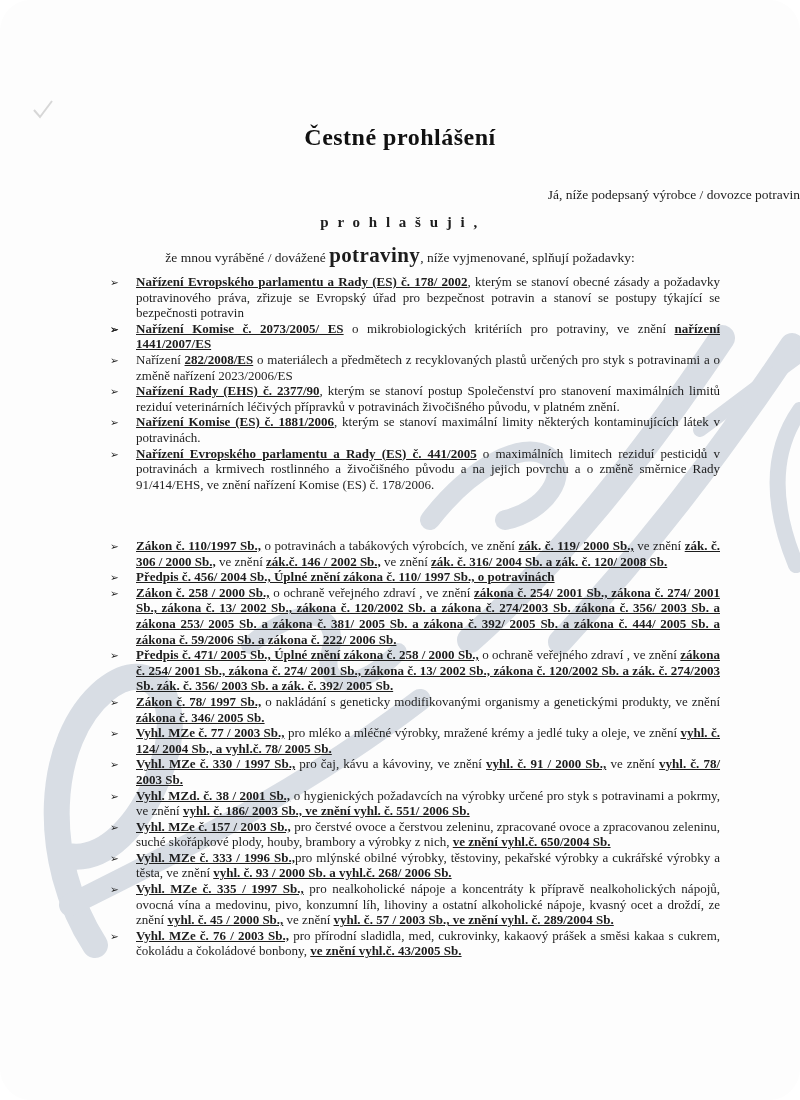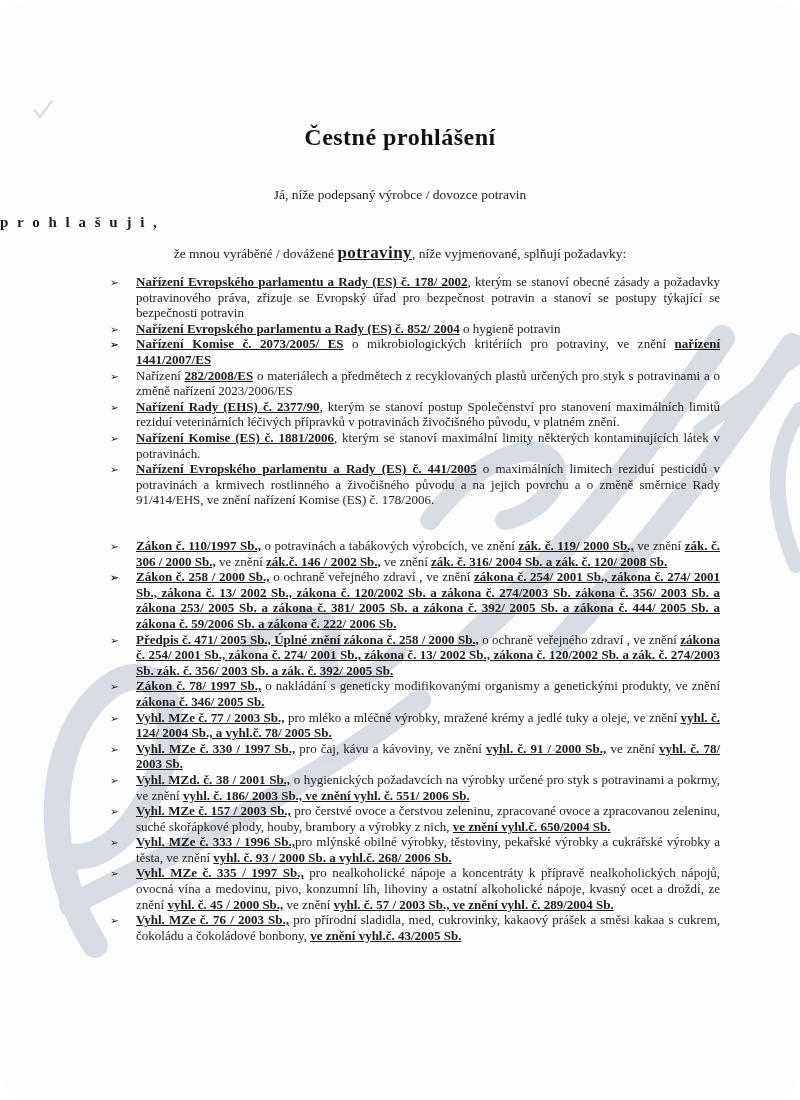--- a/index.html
+++ b/index.html
@@ -13,32 +13,32 @@
   .watermark-layer { position:absolute; inset:0; z-index:1; pointer-events:none; }
   .text-layer { position:absolute; inset:0; z-index:2; filter:blur(.2px); }
 
   .title {
     position:absolute; top:124px; left:0; width:100%;
     text-align:center; font-size:24px; font-weight:bold; color:#111;
     letter-spacing:.5px;
   }
   .intro {
     position:absolute; top:187px; left:0; width:100%;
-    text-align:center; font-size:13.5px;
+    text-align:right; font-size:13.5px;
   }
   .decl {
     position:absolute; top:214px; left:0; width:100%;
-    font-size:15px; font-weight:bold; letter-spacing:2.5px;
+    text-align:center; font-size:15px; font-weight:bold; letter-spacing:2.5px;
   }
   .preamble {
     position:absolute; top:243px; left:0; width:100%;
     text-align:center; font-size:13.5px;
   }
   .preamble .hl {
-    font-size:17px; font-weight:bold; text-decoration:underline; letter-spacing:.4px;
+    font-size:21px; font-weight:bold; letter-spacing:.4px;
   }
 
   .law-list { position:absolute; left:100px; width:620px; list-style:none; }
   #list-eu { top:274px; }
   #list-cz { top:538px; }
   .item {
     position:relative; padding-left:36px;
     text-align:justify; font-size:13px; line-height:15.6px;
   }
   .item .bullet {
@@ -71,32 +71,32 @@
     <h1 class="title">Čestné prohlášení</h1>
 
     <p class="intro">Já, níže podepsaný výrobce / dovozce potravin</p>
 
     <p class="decl">p r o h l a š u j i ,</p>
 
     <p class="preamble"><span>že mnou vyráběné / dovážené </span><span class="hl">potraviny</span><span>,  níže vyjmenované, splňují požadavky:</span></p>
 
     <ul id="list-eu" class="law-list">
         <li class="item"><span class="bullet">➢</span><span><span class="b">Nařízení Evropského parlamentu a Rady (ES) č. 178/ 2002</span><span>, kterým se stanoví obecné zásady a požadavky potravinového práva, zřizuje se Evropský úřad pro bezpečnost potravin a stanoví se postupy týkající se bezpečnosti potravin</span></span></li>
-        <li class="item"><span class="bullet">➢</span><span><span class="b">Nařízení Evropského parlamentu a Rady (ES) č. 852/ 2004</span><span> o hygieně potravin</span></span></li>
+        <li class="item"><span class="bullet">➢</span></li>
         <li class="item"><span class="bullet">➢</span></li>
         <li class="item"><span class="bullet">➢</span><span><span class="b">Nařízení Komise č. 2073/2005/ ES</span><span> o mikrobiologických kritériích pro potraviny, ve znění </span><span class="b">nařízení 1441/2007/ES</span></span></li>
         <li class="item"><span class="bullet">➢</span><span><span>Nařízení </span><span class="b">282/2008/ES</span><span> o materiálech a předmětech z recyklovaných plastů určených pro styk s potravinami a o změně nařízení 2023/2006/ES</span></span></li>
         <li class="item"><span class="bullet">➢</span><span><span class="b">Nařízení Rady (EHS) č. 2377/90</span><span>, kterým se stanoví postup Společenství pro stanovení maximálních limitů reziduí veterinárních léčivých přípravků v potravinách živočišného původu, v platném znění.</span></span></li>
         <li class="item"><span class="bullet">➢</span><span><span class="b">Nařízení Komise (ES) č. 1881/2006</span><span>, kterým se stanoví maximální limity některých kontaminujících látek v potravinách.</span></span></li>
         <li class="item"><span class="bullet">➢</span><span><span class="b">Nařízení Evropského parlamentu a Rady (ES) č. 441/2005</span><span> o maximálních limitech reziduí pesticidů v potravinách a krmivech rostlinného a živočišného původu a na jejich povrchu a o změně směrnice Rady 91/414/EHS, ve znění nařízení Komise (ES) č. 178/2006.</span></span></li>
       </ul>
 
     <ul id="list-cz" class="law-list">
         <li class="item"><span class="bullet">➢</span><span><span class="b">Zákon č. 110/1997 Sb.,</span><span> o potravinách a tabákových výrobcích, ve znění </span><span class="b">zák. č. 119/ 2000 Sb.,</span><span> ve znění </span><span class="b">zák. č. 306 / 2000 Sb.,</span><span> ve znění </span><span class="b">zák.č. 146 / 2002 Sb.,</span><span> ve znění </span><span class="b">zák. č. 316/ 2004 Sb. a zák. č. 120/ 2008 Sb.</span></span></li>
-        <li class="item"><span class="bullet">➢</span></li>
+        <li class="item"><span class="bullet">➢</span><span><span class="b">Předpis č. 456/ 2004 Sb., Úplné znění zákona č. 110/ 1997 Sb., o potravinách</span></span></li>
         <li class="item"><span class="bullet">➢</span><span><span class="b">Zákon č. 258 / 2000 Sb.,</span><span> o ochraně veřejného zdraví , ve znění </span><span class="b">zákona č. 254/ 2001 Sb., zákona č. 274/ 2001 Sb., zákona č. 13/ 2002 Sb., zákona č. 120/2002 Sb. a zákona č. 274/2003 Sb.  zákona č. 356/ 2003 Sb. a zákona 253/ 2005 Sb. a zákona č. 381/ 2005 Sb. a zákona č. 392/ 2005 Sb. a zákona č. 444/ 2005 Sb. a zákona č. 59/2006 Sb. a zákona č. 222/ 2006 Sb.</span></span></li>
         <li class="item"><span class="bullet">➢</span><span><span class="b">Předpis č. 471/ 2005 Sb., Úplné znění zákona č. 258 / 2000 Sb.,</span><span> o ochraně veřejného zdraví , ve znění </span><span class="b">zákona č. 254/ 2001 Sb., zákona č. 274/ 2001 Sb., zákona č. 13/ 2002 Sb., zákona č. 120/2002 Sb. a zák. č. 274/2003 Sb.  zák. č. 356/ 2003 Sb. a zák. č. 392/ 2005 Sb.</span></span></li>
         <li class="item"><span class="bullet">➢</span><span><span class="b">Zákon č. 78/ 1997 Sb.,</span><span> o nakládání s geneticky modifikovanými organismy a genetickými produkty, ve znění </span><span class="b">zákona č. 346/ 2005 Sb.</span></span></li>
         <li class="item"><span class="bullet">➢</span><span><span class="b">Vyhl. MZe č. 77 / 2003 Sb.,</span><span> pro mléko a mléčné výrobky, mražené krémy a jedlé tuky a oleje, ve znění </span><span class="b">vyhl. č. 124/ 2004 Sb., a vyhl.č. 78/ 2005 Sb.</span></span></li>
         <li class="item"><span class="bullet">➢</span><span><span class="b">Vyhl. MZe č. 330 / 1997 Sb.,</span><span> pro čaj, kávu a kávoviny, ve znění </span><span class="b">vyhl. č. 91 / 2000 Sb.,</span><span> ve znění </span><span class="b">vyhl. č. 78/ 2003 Sb.</span></span></li>
         <li class="item"><span class="bullet">➢</span><span><span class="b">Vyhl. MZd. č. 38 / 2001 Sb.,</span><span> o hygienických požadavcích na výrobky určené pro styk s potravinami a pokrmy, ve znění </span><span class="b">vyhl. č. 186/ 2003 Sb., ve znění vyhl. č. 551/ 2006 Sb.</span></span></li>
         <li class="item"><span class="bullet">➢</span><span><span class="b">Vyhl. MZe č. 157 / 2003 Sb.,</span><span> pro čerstvé ovoce a čerstvou zeleninu, zpracované ovoce a zpracovanou zeleninu, suché skořápkové plody, houby, brambory a výrobky z nich, </span><span class="b">ve znění vyhl.č. 650/2004 Sb.</span></span></li>
         <li class="item"><span class="bullet">➢</span><span><span class="b">Vyhl. MZe č. 333 / 1996 Sb.,</span><span>pro mlýnské obilné výrobky, těstoviny, pekařské výrobky a cukrářské výrobky a těsta, ve znění </span><span class="b">vyhl. č. 93 / 2000 Sb. a vyhl.č. 268/ 2006 Sb.</span></span></li>
         <li class="item"><span class="bullet">➢</span><span><span class="b">Vyhl. MZe č. 335 / 1997 Sb.,</span><span> pro nealkoholické nápoje a koncentráty k přípravě nealkoholických nápojů, ovocná vína a medovinu, pivo, konzumní líh, lihoviny a ostatní alkoholické nápoje, kvasný ocet a droždí, ze znění </span><span class="b">vyhl. č. 45 / 2000 Sb.,</span><span> ve znění </span><span class="b">vyhl. č.  57 / 2003 Sb., ve znění vyhl. č. 289/2004 Sb.</span></span></li>
         <li class="item"><span class="bullet">➢</span><span><span class="b">Vyhl. MZe č. 76 / 2003 Sb.,</span><span> pro přírodní sladidla, med, cukrovinky, kakaový prášek  a směsi kakaa s cukrem, čokoládu a čokoládové bonbony, </span><span class="b">ve znění vyhl.č. 43/2005 Sb.</span></span></li>

